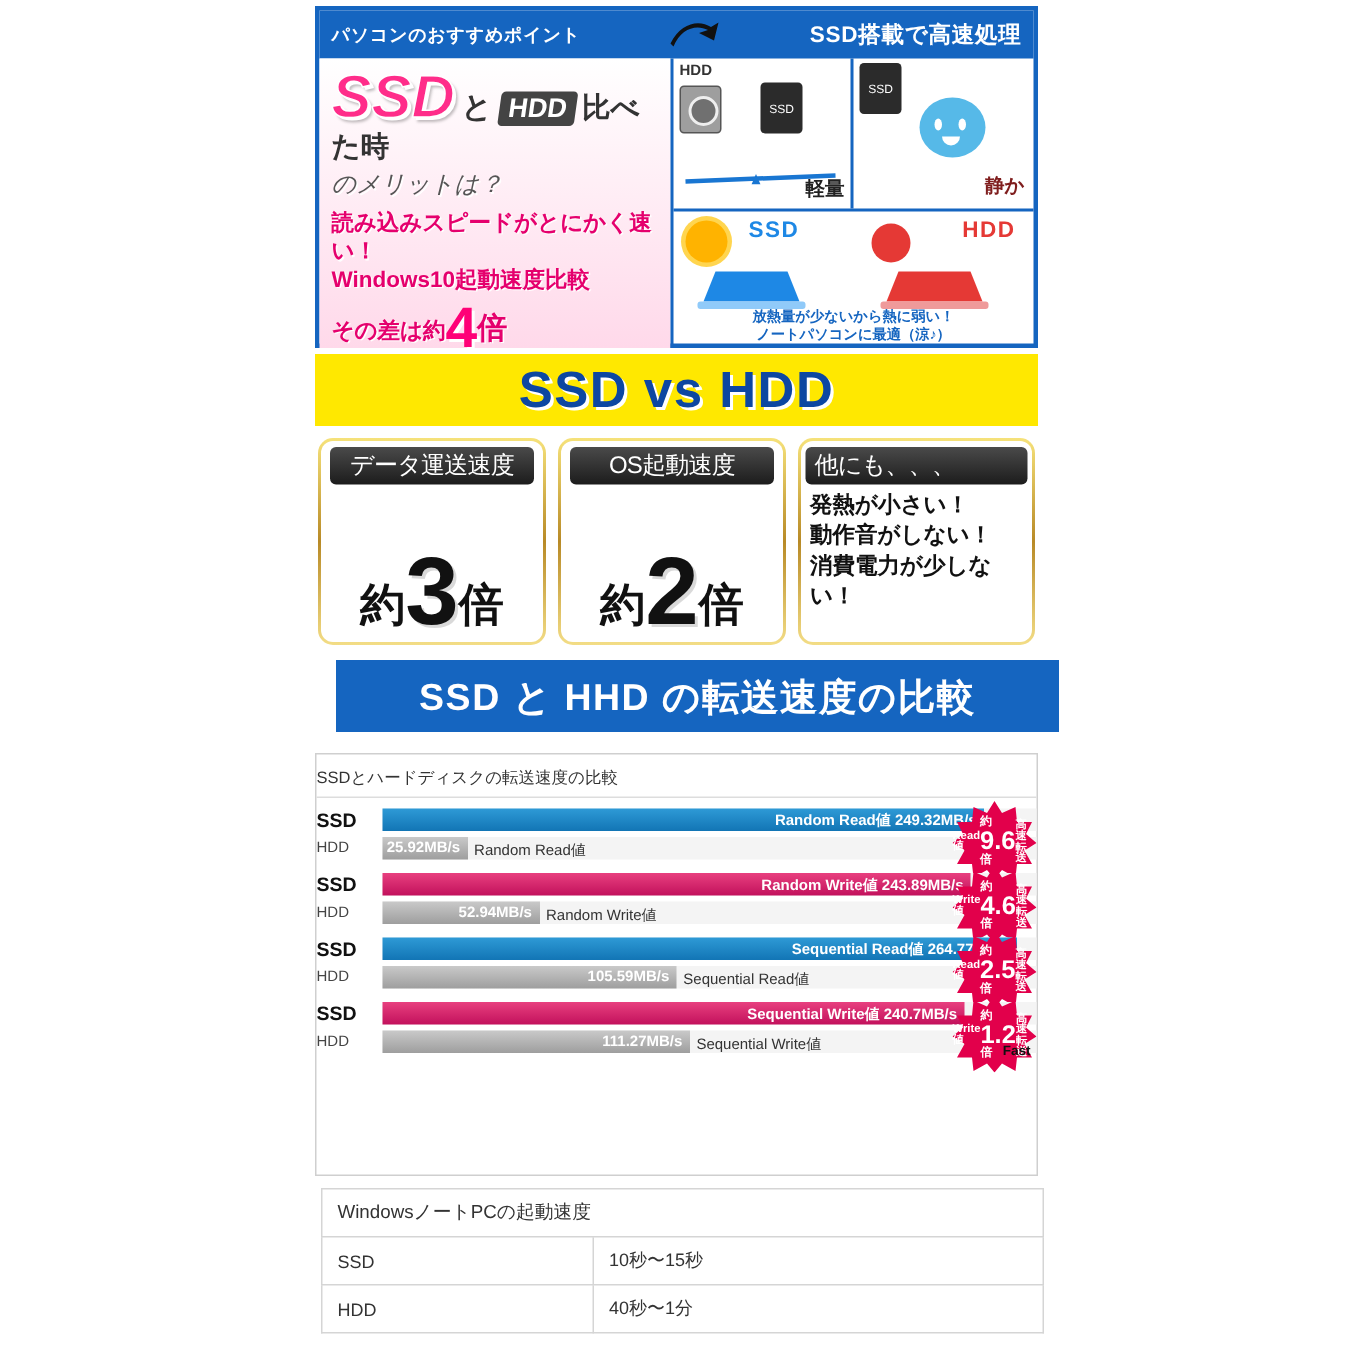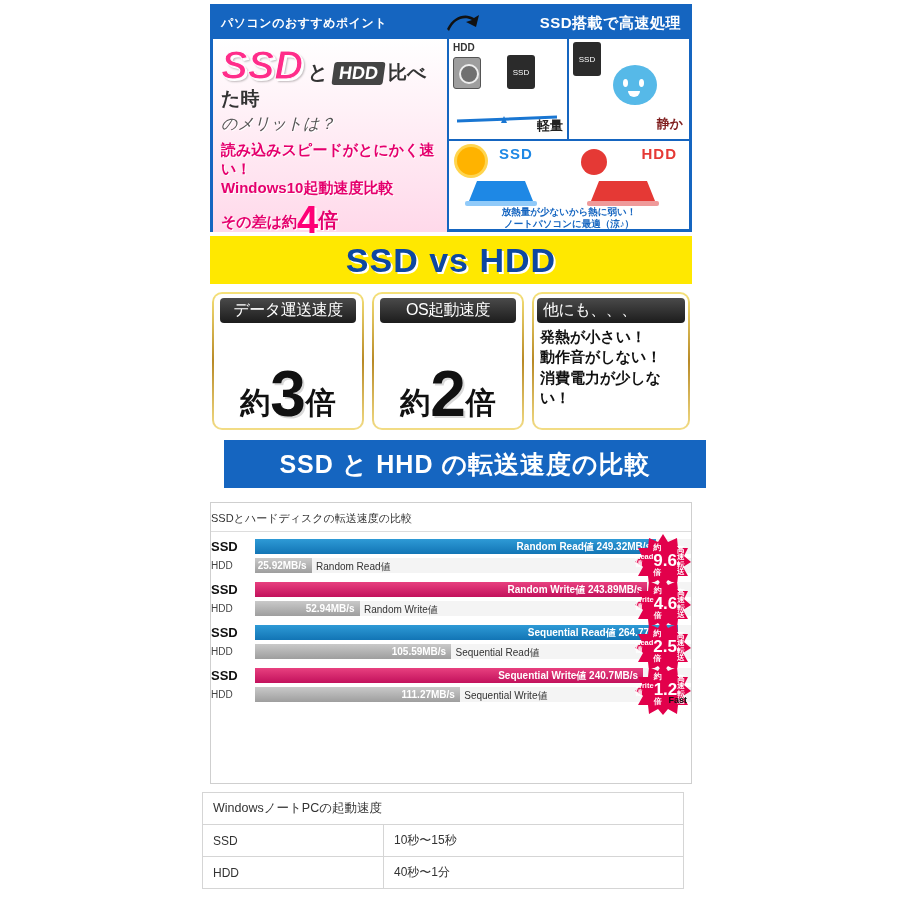--- a/index.html
+++ b/index.html
@@ -88,21 +88,21 @@
   .badge{position:absolute;right:0;top:-4px;width:56px;height:52px;}
   .badge .star{position:absolute;inset:0;}
   .badge .bt{position:absolute;inset:0;display:flex;flex-direction:row;align-items:center;justify-content:center;color:#fff;font-weight:bold;line-height:1;}
   .badge .b1{font-size:7.5px;}
   .badge .b2{font-size:8px;}
   .badge .b2 b{font-size:17px;}
   .badge .b3{font-size:7.5px;margin-top:1px;}
   .fast{position:absolute;right:4px;bottom:-2px;font-size:9px;font-weight:bold;color:#111;}
 
   
-  .tbl{position:absolute;left:202px;top:792px;width:482px;border-collapse:collapse;}
+  .tbl{position:absolute;left:214px;top:792px;width:482px;border-collapse:collapse;}
   .tbl td{border:1px solid #d5d5d5;font-size:12px;color:#333;padding:7px 10px;}
   .tbl tr.head td{font-size:12.5px;}
   .tbl td.c1{width:160px;}
 </style>
 </head>
 <body>
 
 <div class="page">
 
   <div class="top-panel">

